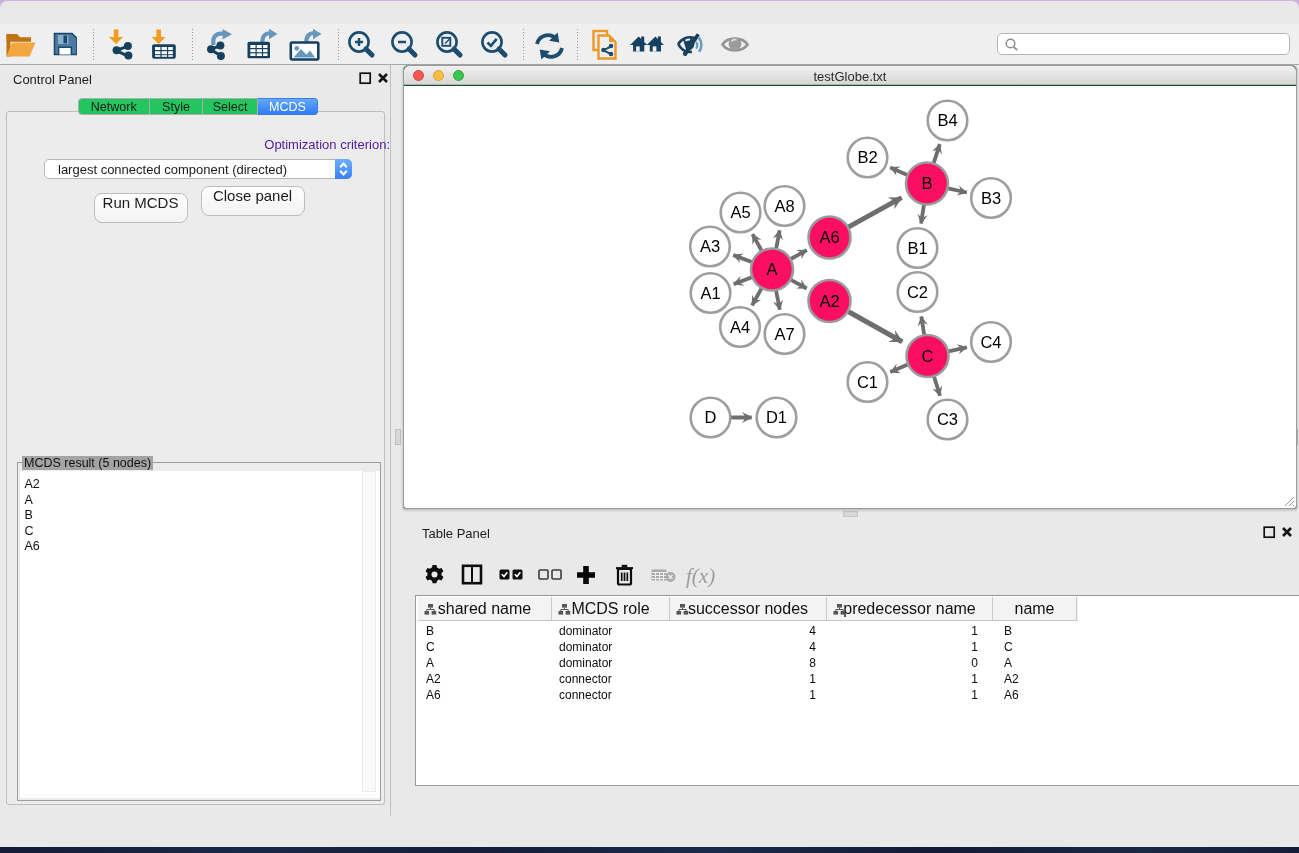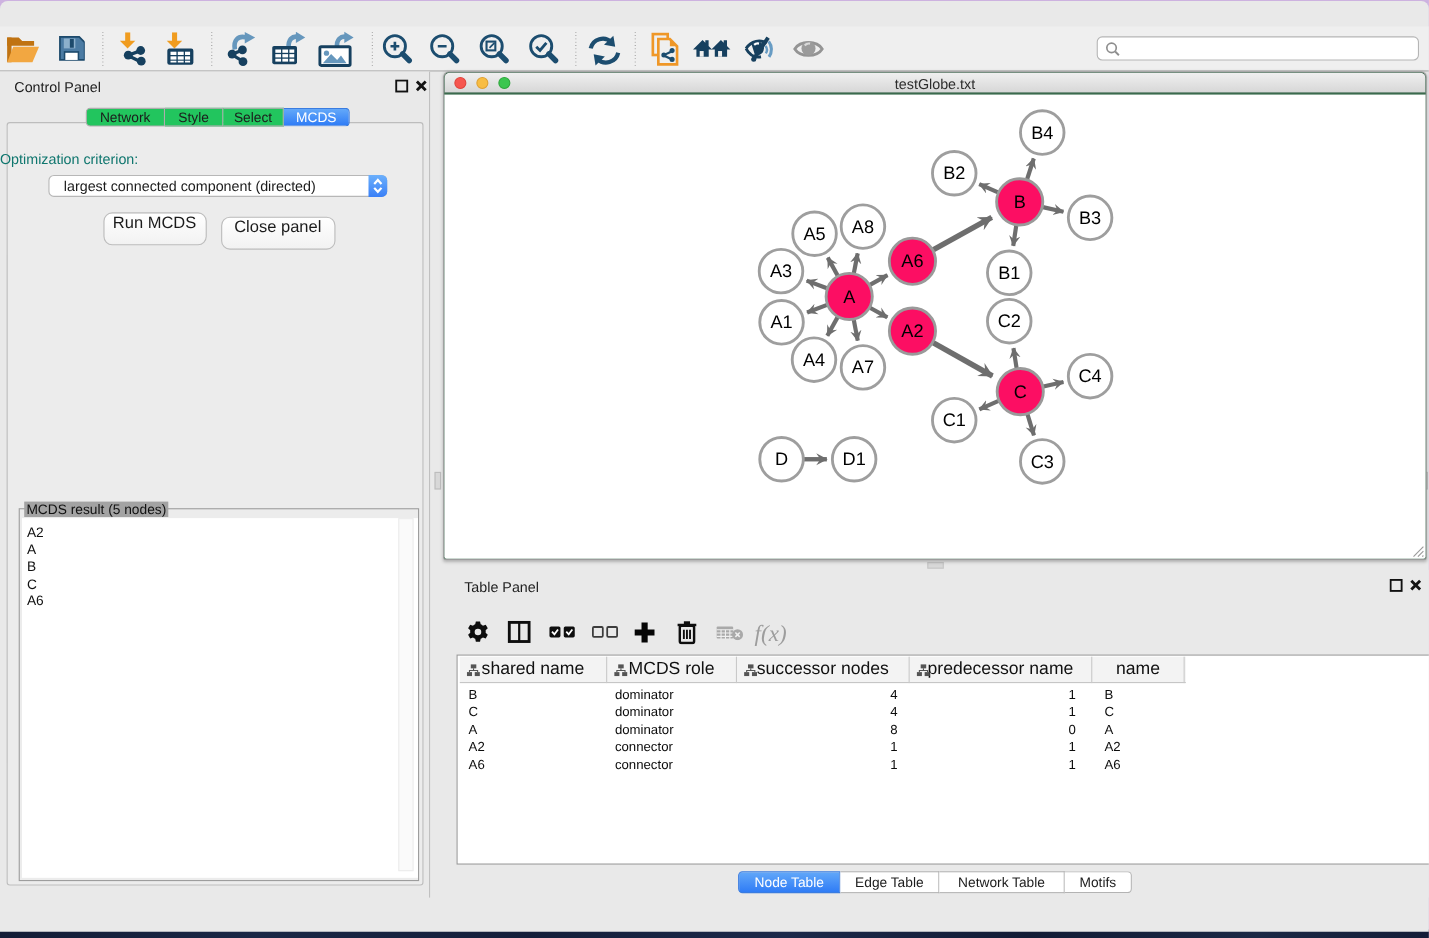--- a/index.html
+++ b/index.html
@@ -33,21 +33,21 @@
 #cpanel h1 { position:absolute; left:13px; top:7px; font-size:13px; font-weight:normal; color:#1d1d1d; }
 .winbtns { position:absolute; top:9px; }
 .tabsrow { position:absolute; top:32.5px; left:77.5px; height:17px; display:flex; }
 .tabsrow .tab { height:17px; line-height:16px; font-size:12.5px; color:#1c1c1c; background:#22c55e;
   border:1px solid #adadad; border-left:none; padding:0; text-align:center; flex:0 0 auto; }
 .tabsrow .tab:first-child { border-left:1px solid #adadad; border-radius:4px 0 0 4px; }
 .tabsrow .tab.last { border-radius:0 4px 4px 0; }
 .tabsrow .tab.sel { background:linear-gradient(#64a9f9,#2f7cf6); color:#fff; border-color:#3a7ce0; }
 #cpbox { position:absolute; left:6px; top:46px; width:379px; height:694px;
   border:1px solid #bdbdbd; border-radius:3px; background:#ececec; }
-#optlabel { position:absolute; left:0; width:100%; top:72px; text-align:left; font-size:13px; color:#0f766e; }
+#optlabel { position:absolute; left:0; width:100%; top:72px; text-align:right; font-size:13px; color:#4c1d95; }
 #dropdown { position:absolute; left:44px; top:94px; width:308px; height:20px; background:#fff;
   border:1px solid #b7b7b7; border-radius:5px; }
 #dropdown .txt { position:absolute; left:13px; top:2px; font-size:13px; color:#1b1b1b; }
 #dropdown .spin { position:absolute; right:-1px; top:-1px; width:17px; height:20px;
   background:linear-gradient(#6cb0fc,#3a80f7); border-radius:0 5px 5px 0; }
 .btn { position:absolute; height:30px; background:linear-gradient(#ffffff,#f2f2f2);
   border:1px solid #bdbdbd; border-radius:8px; font-size:15px; color:#1b1b1b;
   text-align:center; line-height:17px; }
 #fieldset { position:absolute; left:17px; top:397px; width:364px; height:339px;
   border:1px solid #9d9d9d; }
@@ -279,21 +279,21 @@
   <div id="dropdown">
     <div class="txt">largest connected component (directed)</div>
     <div class="spin">
       <svg width="17" height="20" viewBox="0 0 17 20">
         <path d="M5.2 8.2 l3.3 -3.6 3.3 3.6" fill="none" stroke="#fff" stroke-width="2"></path>
         <path d="M5.2 11.8 l3.3 3.6 3.3 -3.6" fill="none" stroke="#fff" stroke-width="2"></path>
       </svg>
     </div>
   </div>
   <div class="btn" style="left:93.5px; top:128px; width:94px;">Run MCDS</div>
-  <div class="btn" style="left:200.5px; top:132px; width:104px;">Close panel</div>
+  <div class="btn" style="left:200.5px; top:121px; width:104px;">Close panel</div>
   <div id="fieldset">
     <legend>MCDS result (5 nodes)</legend>
     <div id="mcdslist">
       <div class="sb"></div>
       <ul>
             <li>A2</li>
             <li>A</li>
             <li>B</li>
             <li>C</li>
             <li>A6</li>
@@ -504,21 +504,15 @@
     <div class="trow" style="left:143px; top:74.5px;">connector</div>
     <div class="trow" style="left:300px; top:74.5px; width:100px; text-align:right;">1</div>
     <div class="trow" style="left:462px; top:74.5px; width:100px; text-align:right;">1</div>
     <div class="trow" style="left:588px; top:74.5px;">A2</div>
     <div class="trow" style="left:10px; top:90.5px;">A6</div>
     <div class="trow" style="left:143px; top:90.5px;">connector</div>
     <div class="trow" style="left:300px; top:90.5px; width:100px; text-align:right;">1</div>
     <div class="trow" style="left:462px; top:90.5px; width:100px; text-align:right;">1</div>
     <div class="trow" style="left:588px; top:90.5px;">A6</div>
   </div>
-  <div id="btabs">
-    <div class="tab sel" style="width:93px; text-align:center;">Node Table</div>
-    <div class="tab" style="width:90px; text-align:center;">Edge Table</div>
-    <div class="tab" style="width:114px; text-align:center;">Network Table</div>
-    <div class="tab last" style="width:61px; text-align:center;">Motifs</div>
-  </div>
 </div>
 
 </div>
 
 </body></html>

